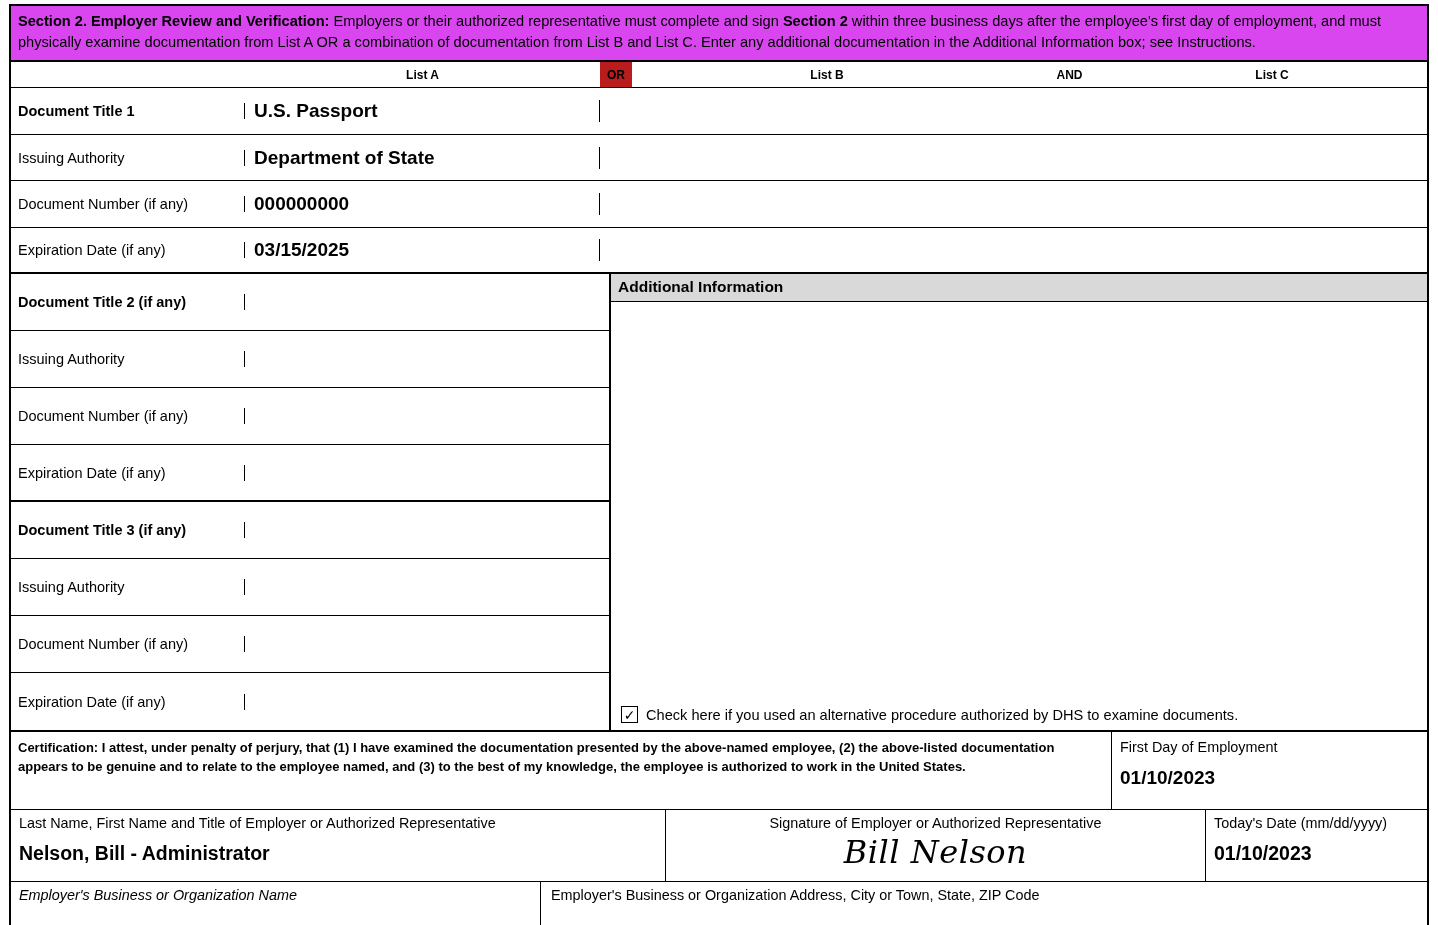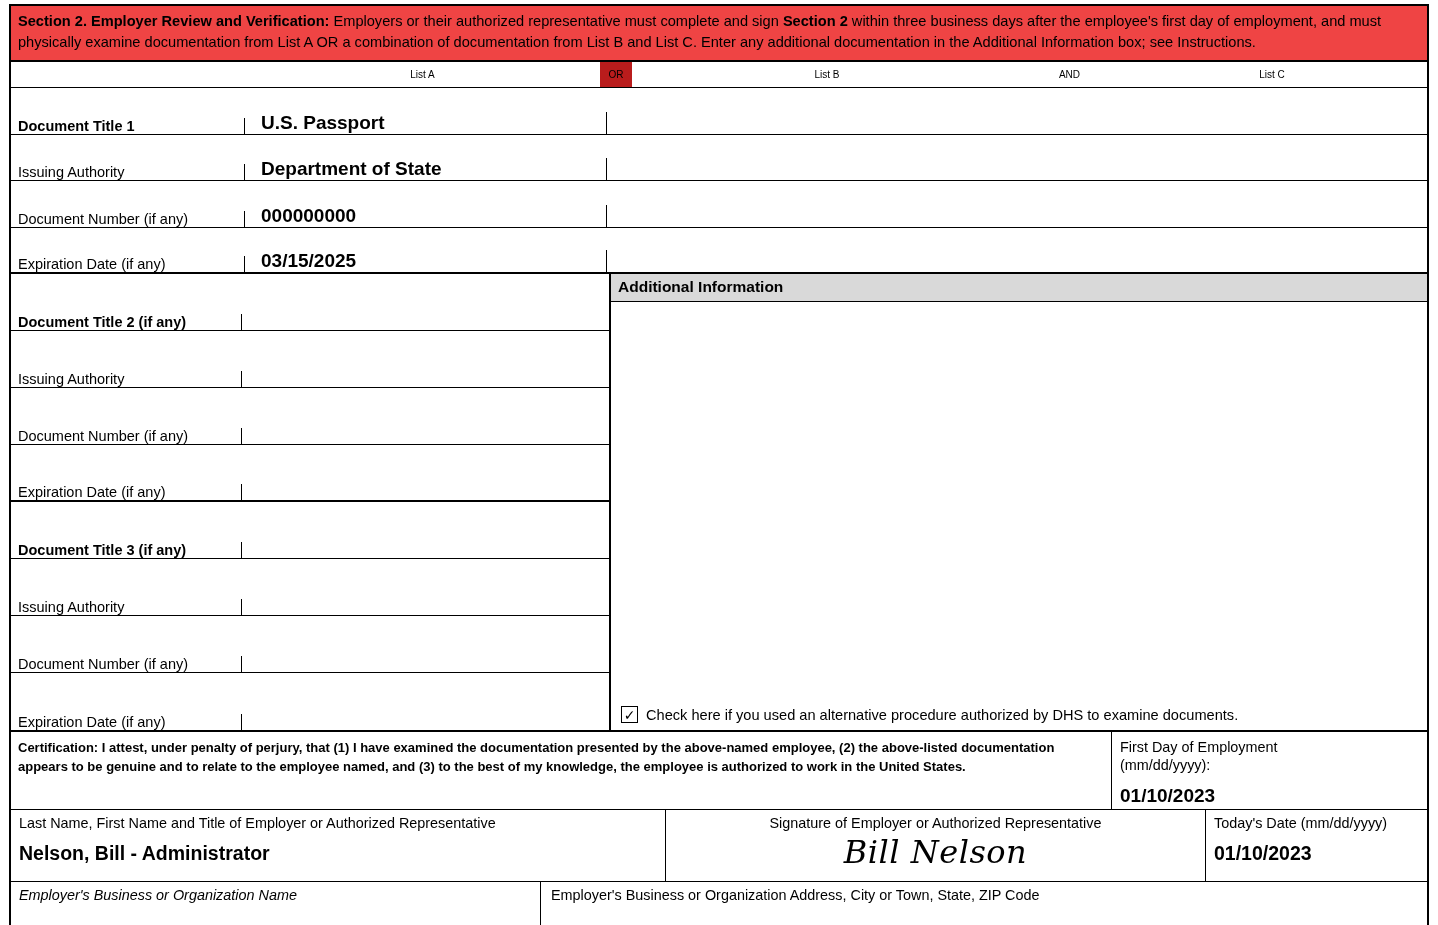--- a/index.html
+++ b/index.html
@@ -17,55 +17,54 @@
   }
   .form {
     width: 1420px;
     border: 2px solid #000;
     border-bottom: none;
     position: relative;
   }
 
   
   .banner {
-    background: #ef4444;
+    background: #d946ef;
     border-bottom: 2px solid #000;
     padding: 5px 7px 7px 7px;
     font-size: 14.6px;
     line-height: 1.45;
     color: #000;
   }
   .banner b { font-weight: bold; }
 
   
   .listhdr {
     display: flex;
     border-bottom: 1px solid #000;
     background: #fff;
     height: 26px;
     align-items: stretch;
   }
   .listhdr .cell {
     display: flex; align-items: center; justify-content: center;
-    font-size: 10px; font-weight: normal;
+    font-size: 12px; font-weight: bold;
   }
   .col-label { width: 234px; border-right: 1px solid #fff; }
   .col-a   { width: 355px; }
   .col-or  { width: 32px; background: #b91c1c; font-size: 12.5px; }
   .col-b   { width: 390px; }
   .col-and { width: 95px; }
   .col-c   { width: 310px; }
 
   
   .row {
     display: flex;
     height: 46.5px;
-    align-items: flex-end;
-    border-bottom: 1px solid #000;
-    gap: 7px;
+    align-items: center;
+    border-bottom: 1px solid #000;
   }
   .row .lbl {
     width: 234px;
     border-right: 1px solid #000;
     display: flex; align-items: center;
     padding-left: 7px;
     font-size: 14.5px;
   }
   .row .lbl.bold { font-weight: bold; }
   .row .val {
@@ -293,21 +292,20 @@
       </div>
     </div>
 
     <div class="certrow">
       <div class="certtext">
         <span>Certification:</span><span>  I attest, under penalty of perjury, that (1) I have examined the documentation presented by the above-named employee, (2) the above-listed documentation appears to be genuine and to relate to the employee named, and (3) to the best of my knowledge, the employee is authorized to work in the United States.</span>
       </div>
       <div class="firstday">
         <div class="lab">
           <div>First Day of Employment</div>
-          <div>(mm/dd/yyyy):</div>
         </div>
         <div class="v">01/10/2023</div>
       </div>
     </div>
 
     <div class="sigrow">
       <div class="sigcell sig-name">
         <div class="lab">Last Name, First Name and Title of Employer or Authorized Representative</div>
         <div class="v">Nelson, Bill - Administrator</div>
       </div>

